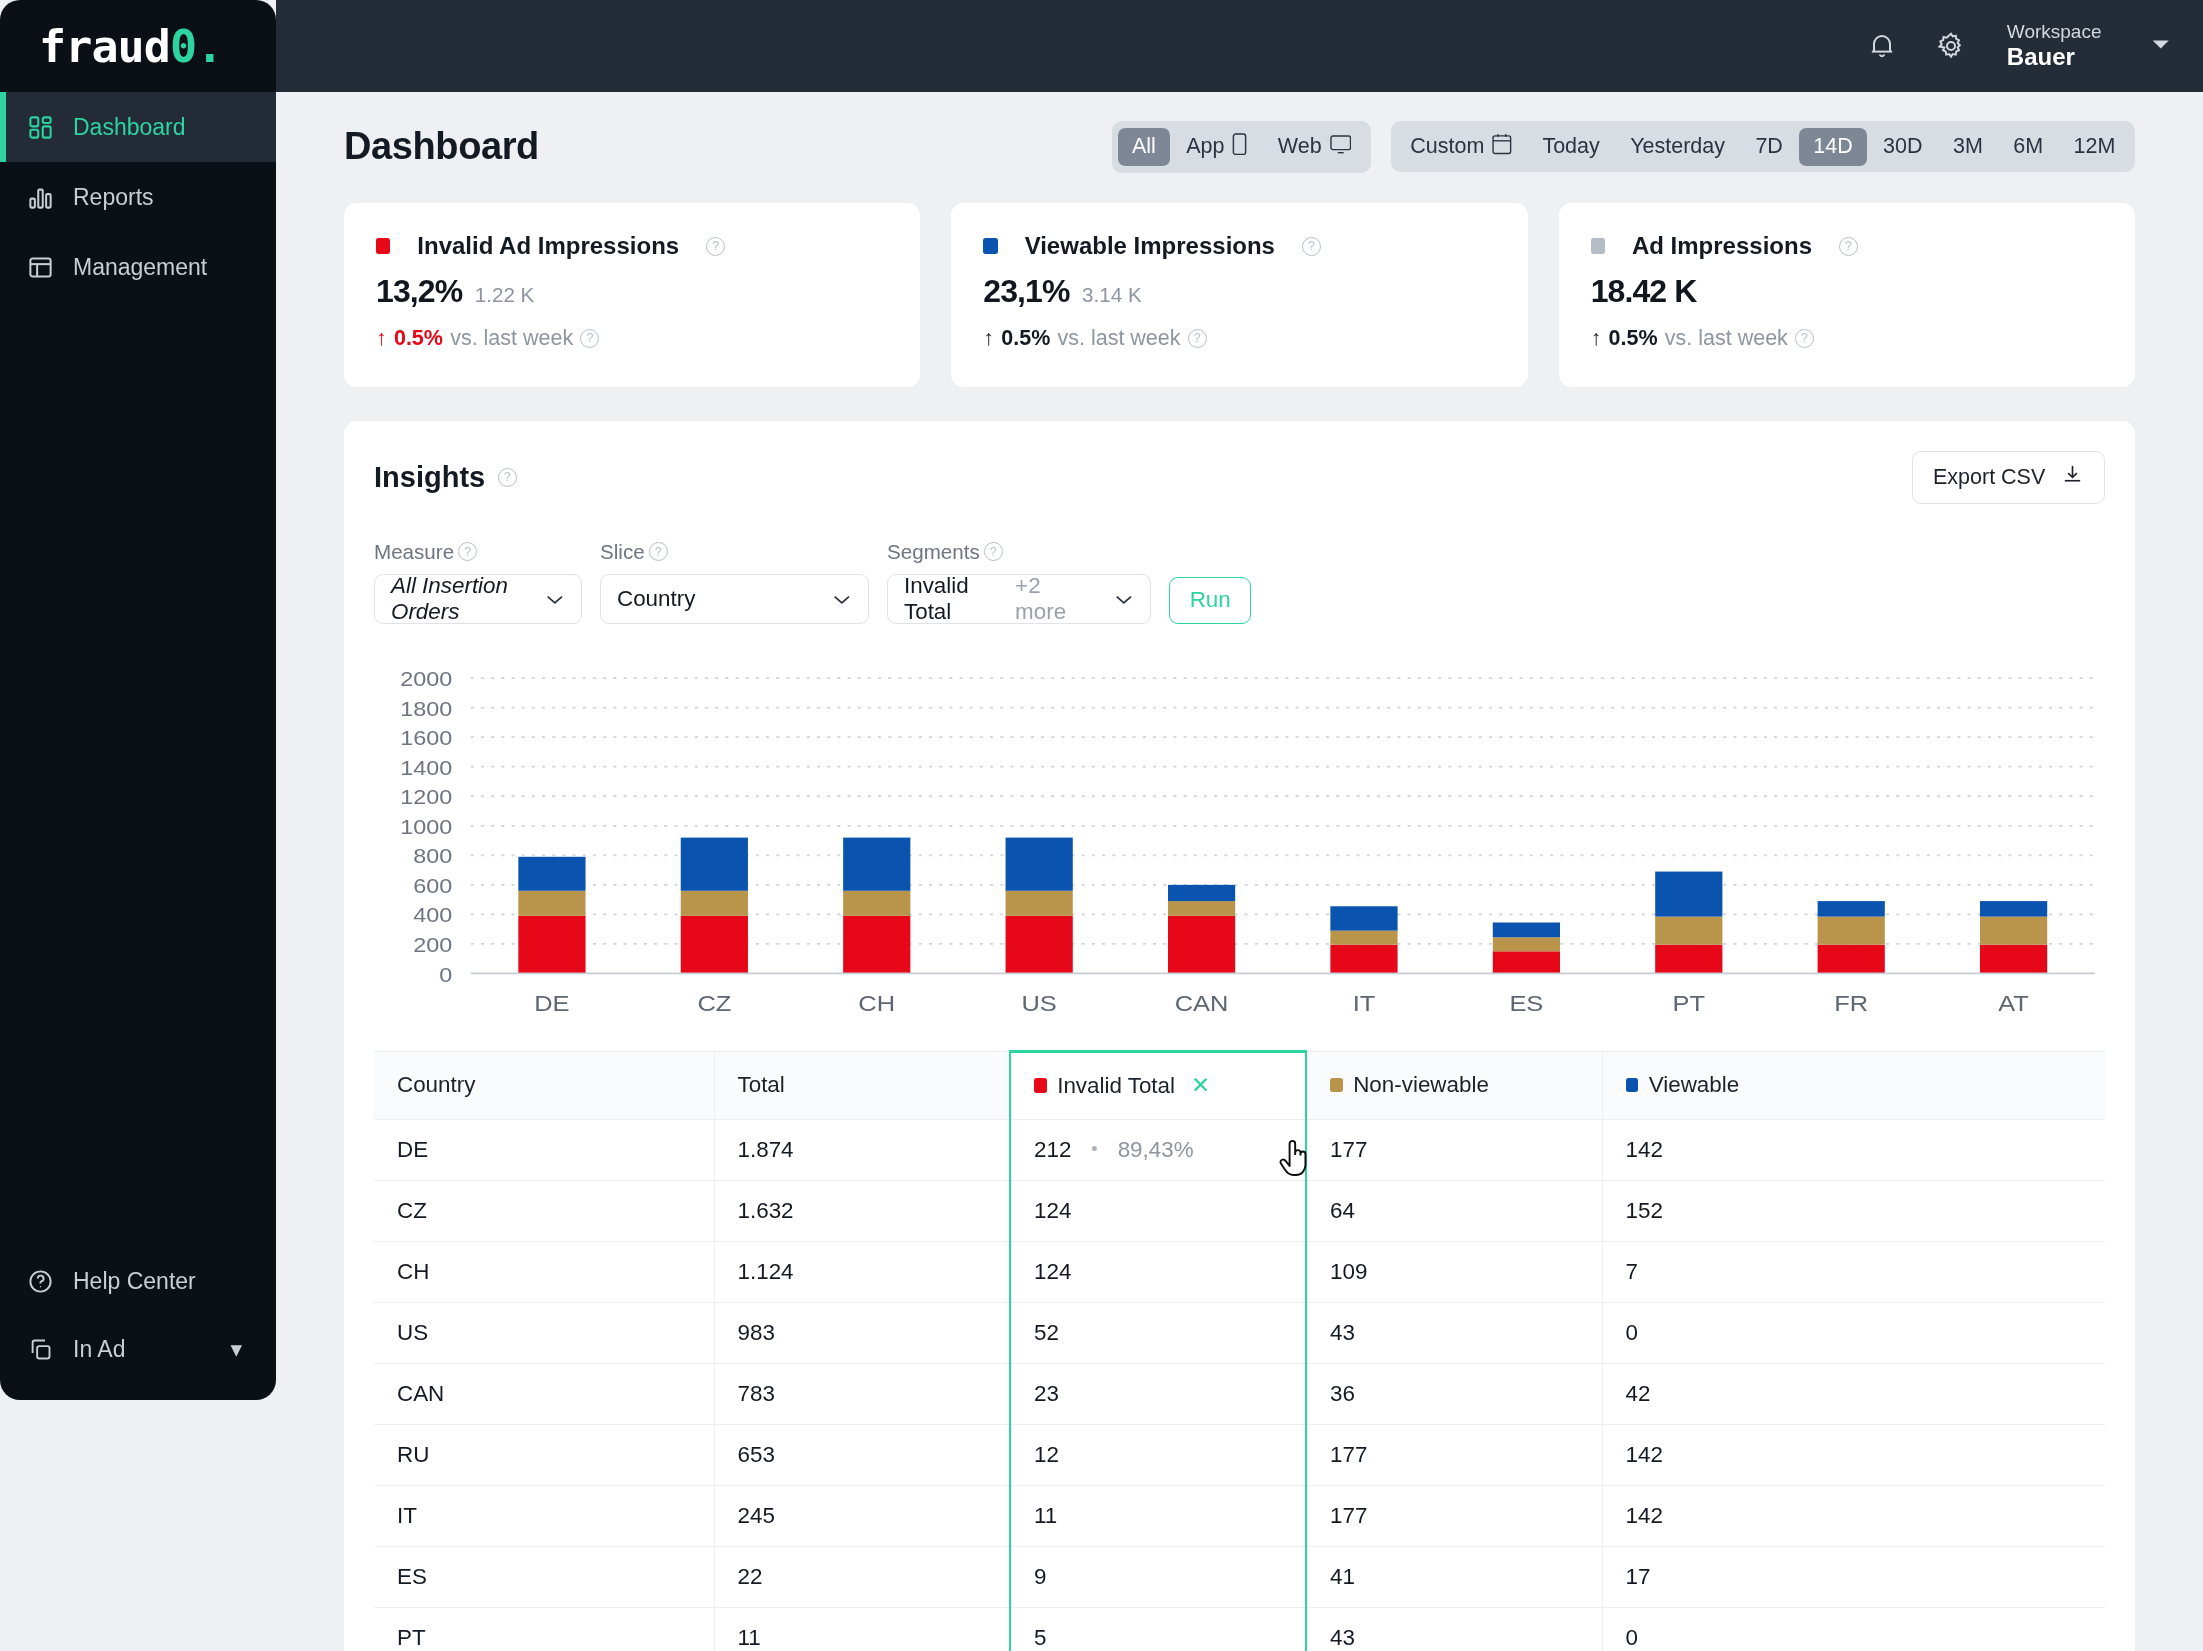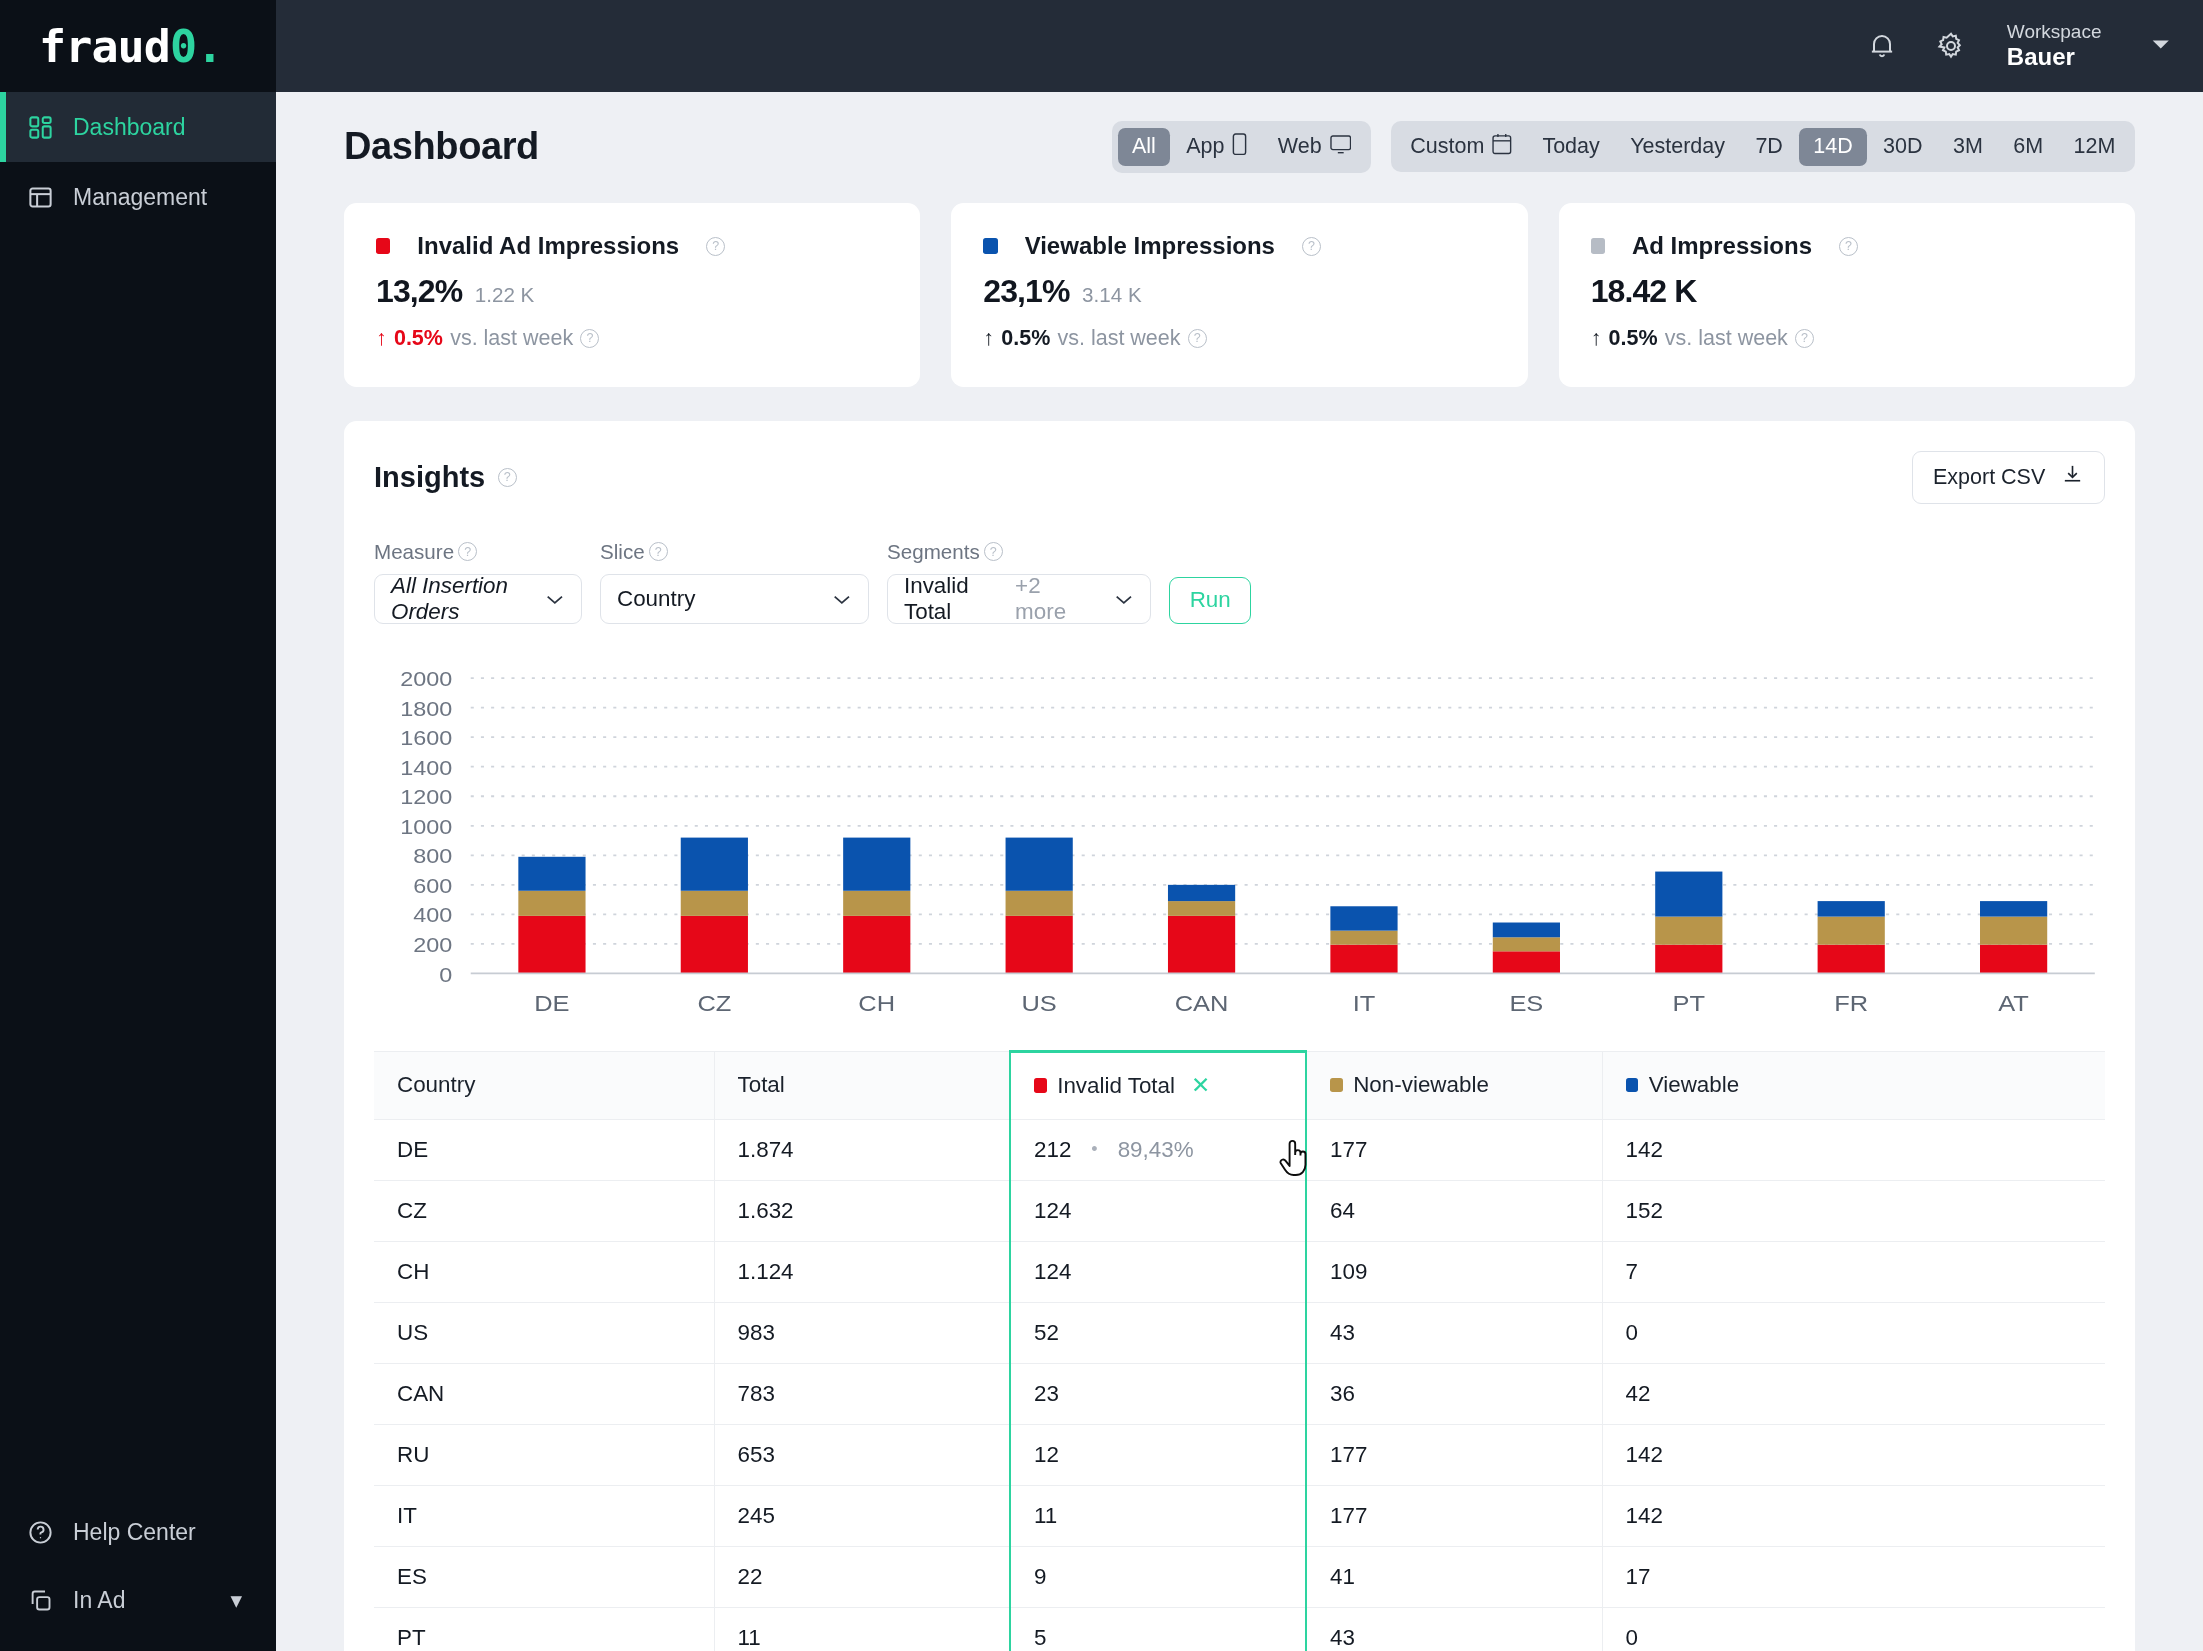--- a/index.html
+++ b/index.html
@@ -6,25 +6,26 @@
   html, body {
     width: 2203px; height: 1651px;
     font-family: "Liberation Sans", sans-serif;
     background: #eef0f4;
     overflow: hidden;
   }
   .app { display: flex; width: 2203px; height: 1651px; }
 
   
   .sidebar {
-    width: 276px; height: 1651px;
+    width: 276px; height: 1400px;
     background: #0b1017;
     display: flex; flex-direction: column;
     flex: 0 0 276px;
     position: relative;
+    border-radius: 20px;
   }
   .logo-wrap {
     height: 92px;
     display: flex; align-items: center;
     padding-left: 39px;
   }
   .logo {
     font-family: "DejaVu Sans Mono", monospace;
     font-size: 45px; font-weight: 700;
     color: #ffffff; letter-spacing: -0.9px;
@@ -225,20 +226,30 @@
       <div class="nav-item active">
         <span class="nav-ico">
           <svg width="27" height="27" viewBox="0 0 24 24" fill="none" stroke="#2dd4a0" stroke-width="1.8">
             <rect x="3" y="3" width="7" height="8" rx="1.5"></rect>
               <rect x="14" y="3" width="7" height="5" rx="1.5"></rect>
             <rect x="3" y="14" width="7" height="7" rx="1.5"></rect>
               <rect x="14" y="11" width="7" height="10" rx="1.5"></rect>
           </svg>
         </span>
         <span>Dashboard</span>
+      </div>
+      <div class="nav-item">
+        <span class="nav-ico">
+          <svg width="27" height="27" viewBox="0 0 24 24" fill="none" stroke="#c9ced6" stroke-width="1.8">
+            <rect x="3" y="13" width="4" height="8" rx="1"></rect>
+              <rect x="10" y="5" width="4" height="16" rx="1"></rect>
+              <rect x="17" y="9" width="4" height="12" rx="1"></rect>
+          </svg>
+        </span>
+        <span>Reports</span>
       </div>
       <div class="nav-item">
         <span class="nav-ico">
           <svg width="27" height="27" viewBox="0 0 24 24" fill="none" stroke="#c9ced6" stroke-width="1.8">
             <rect x="3" y="4" width="18" height="16" rx="2"></rect>
               <line x1="3" y1="9" x2="21" y2="9"></line>
               <line x1="9" y1="9" x2="9" y2="20"></line>
           </svg>
         </span>
         <span>Management</span>

